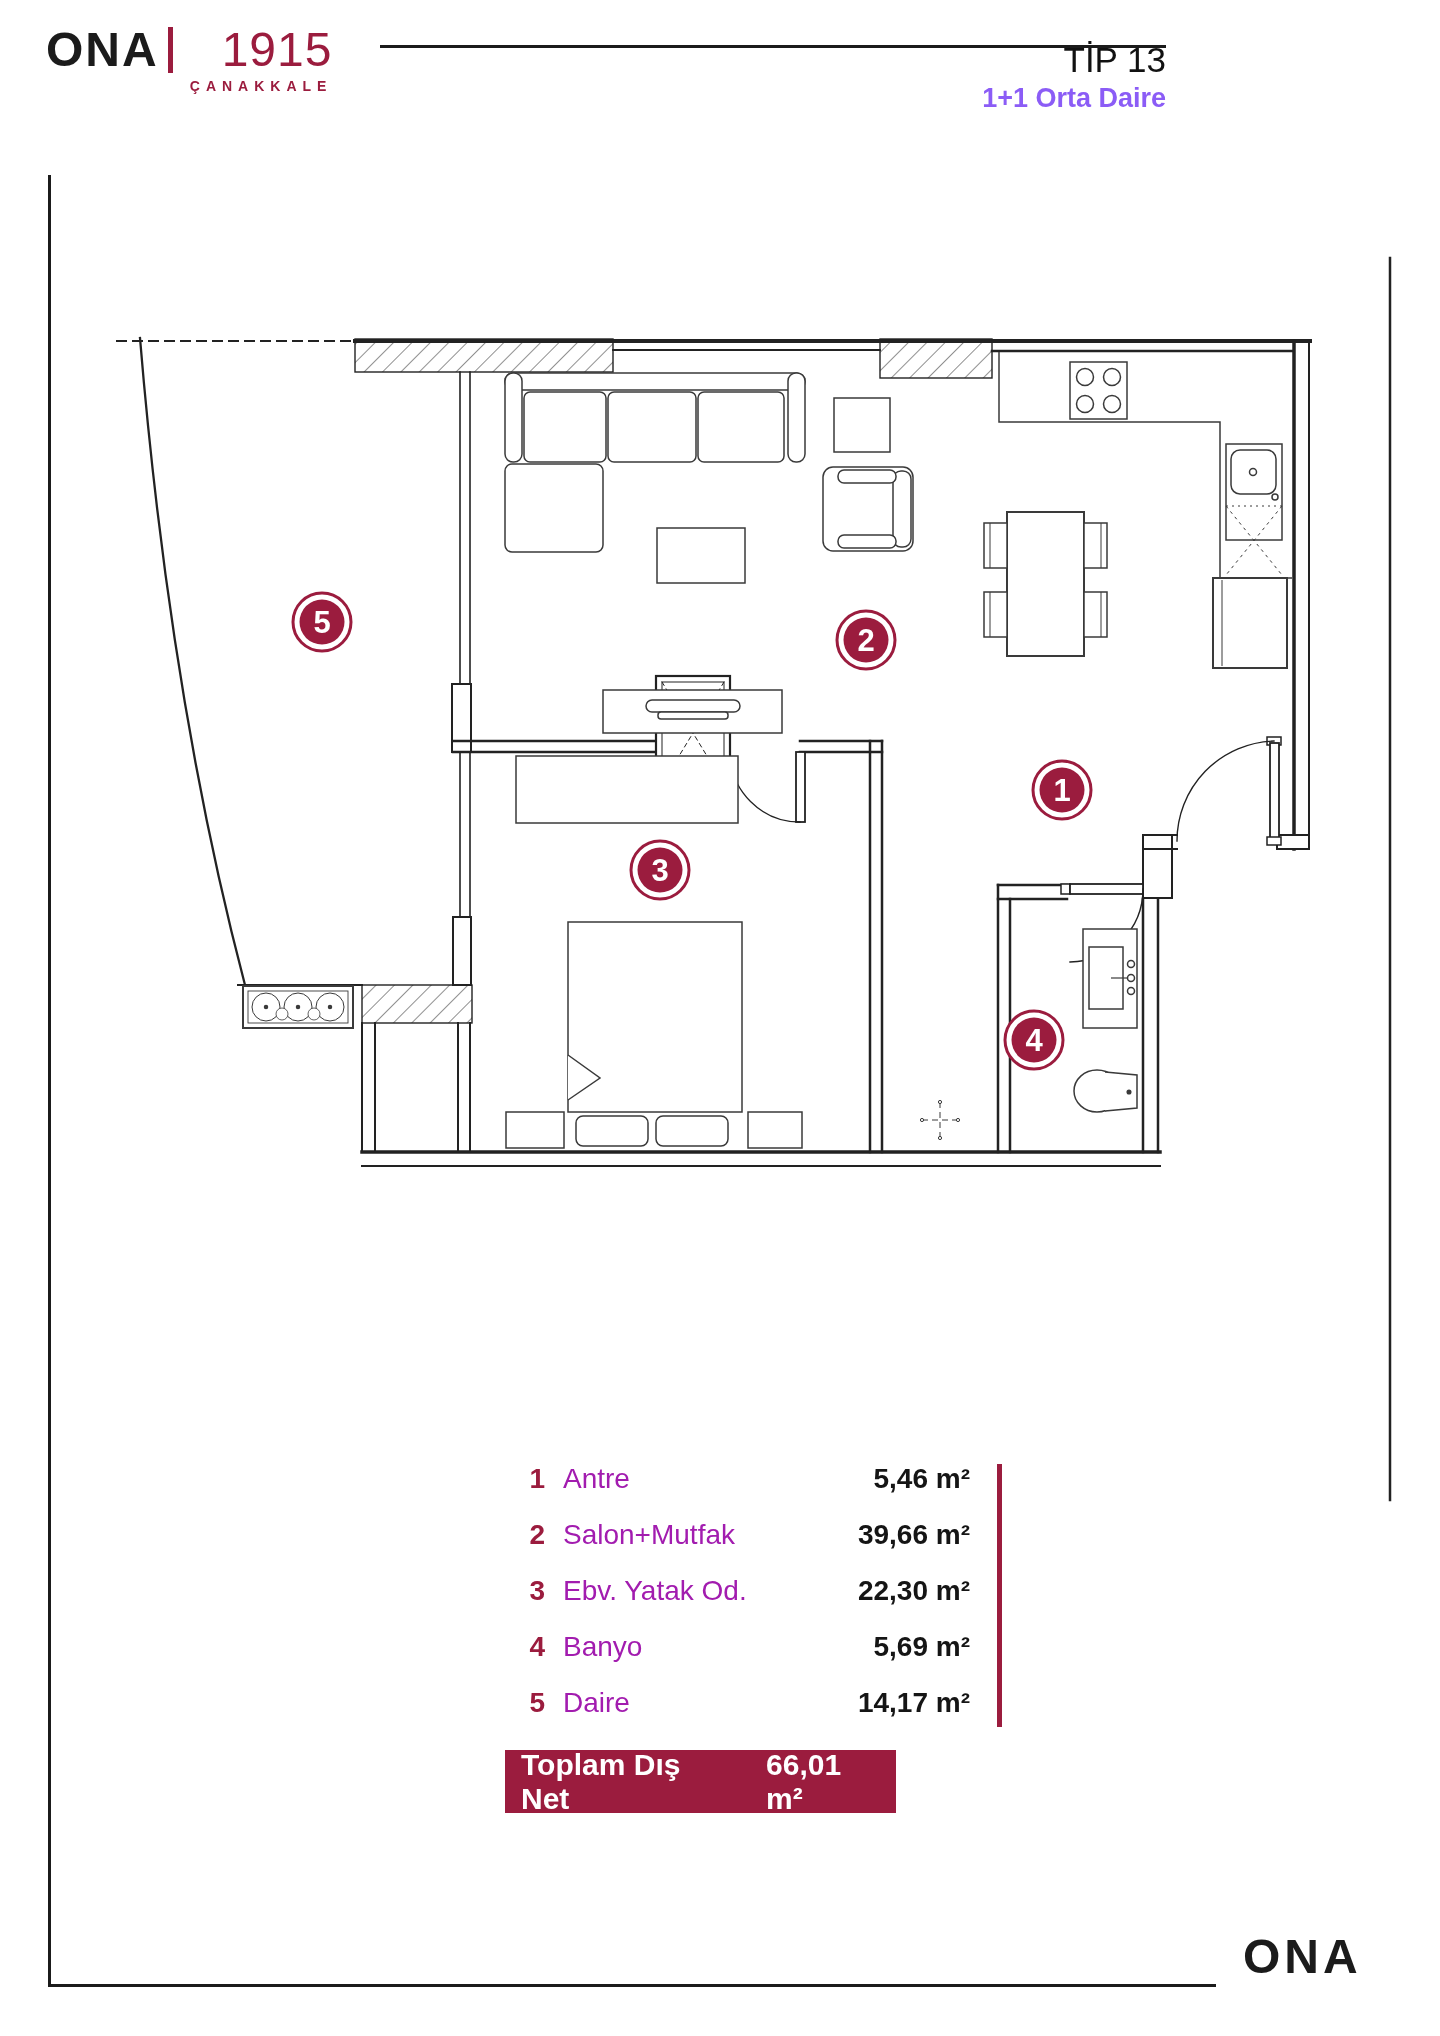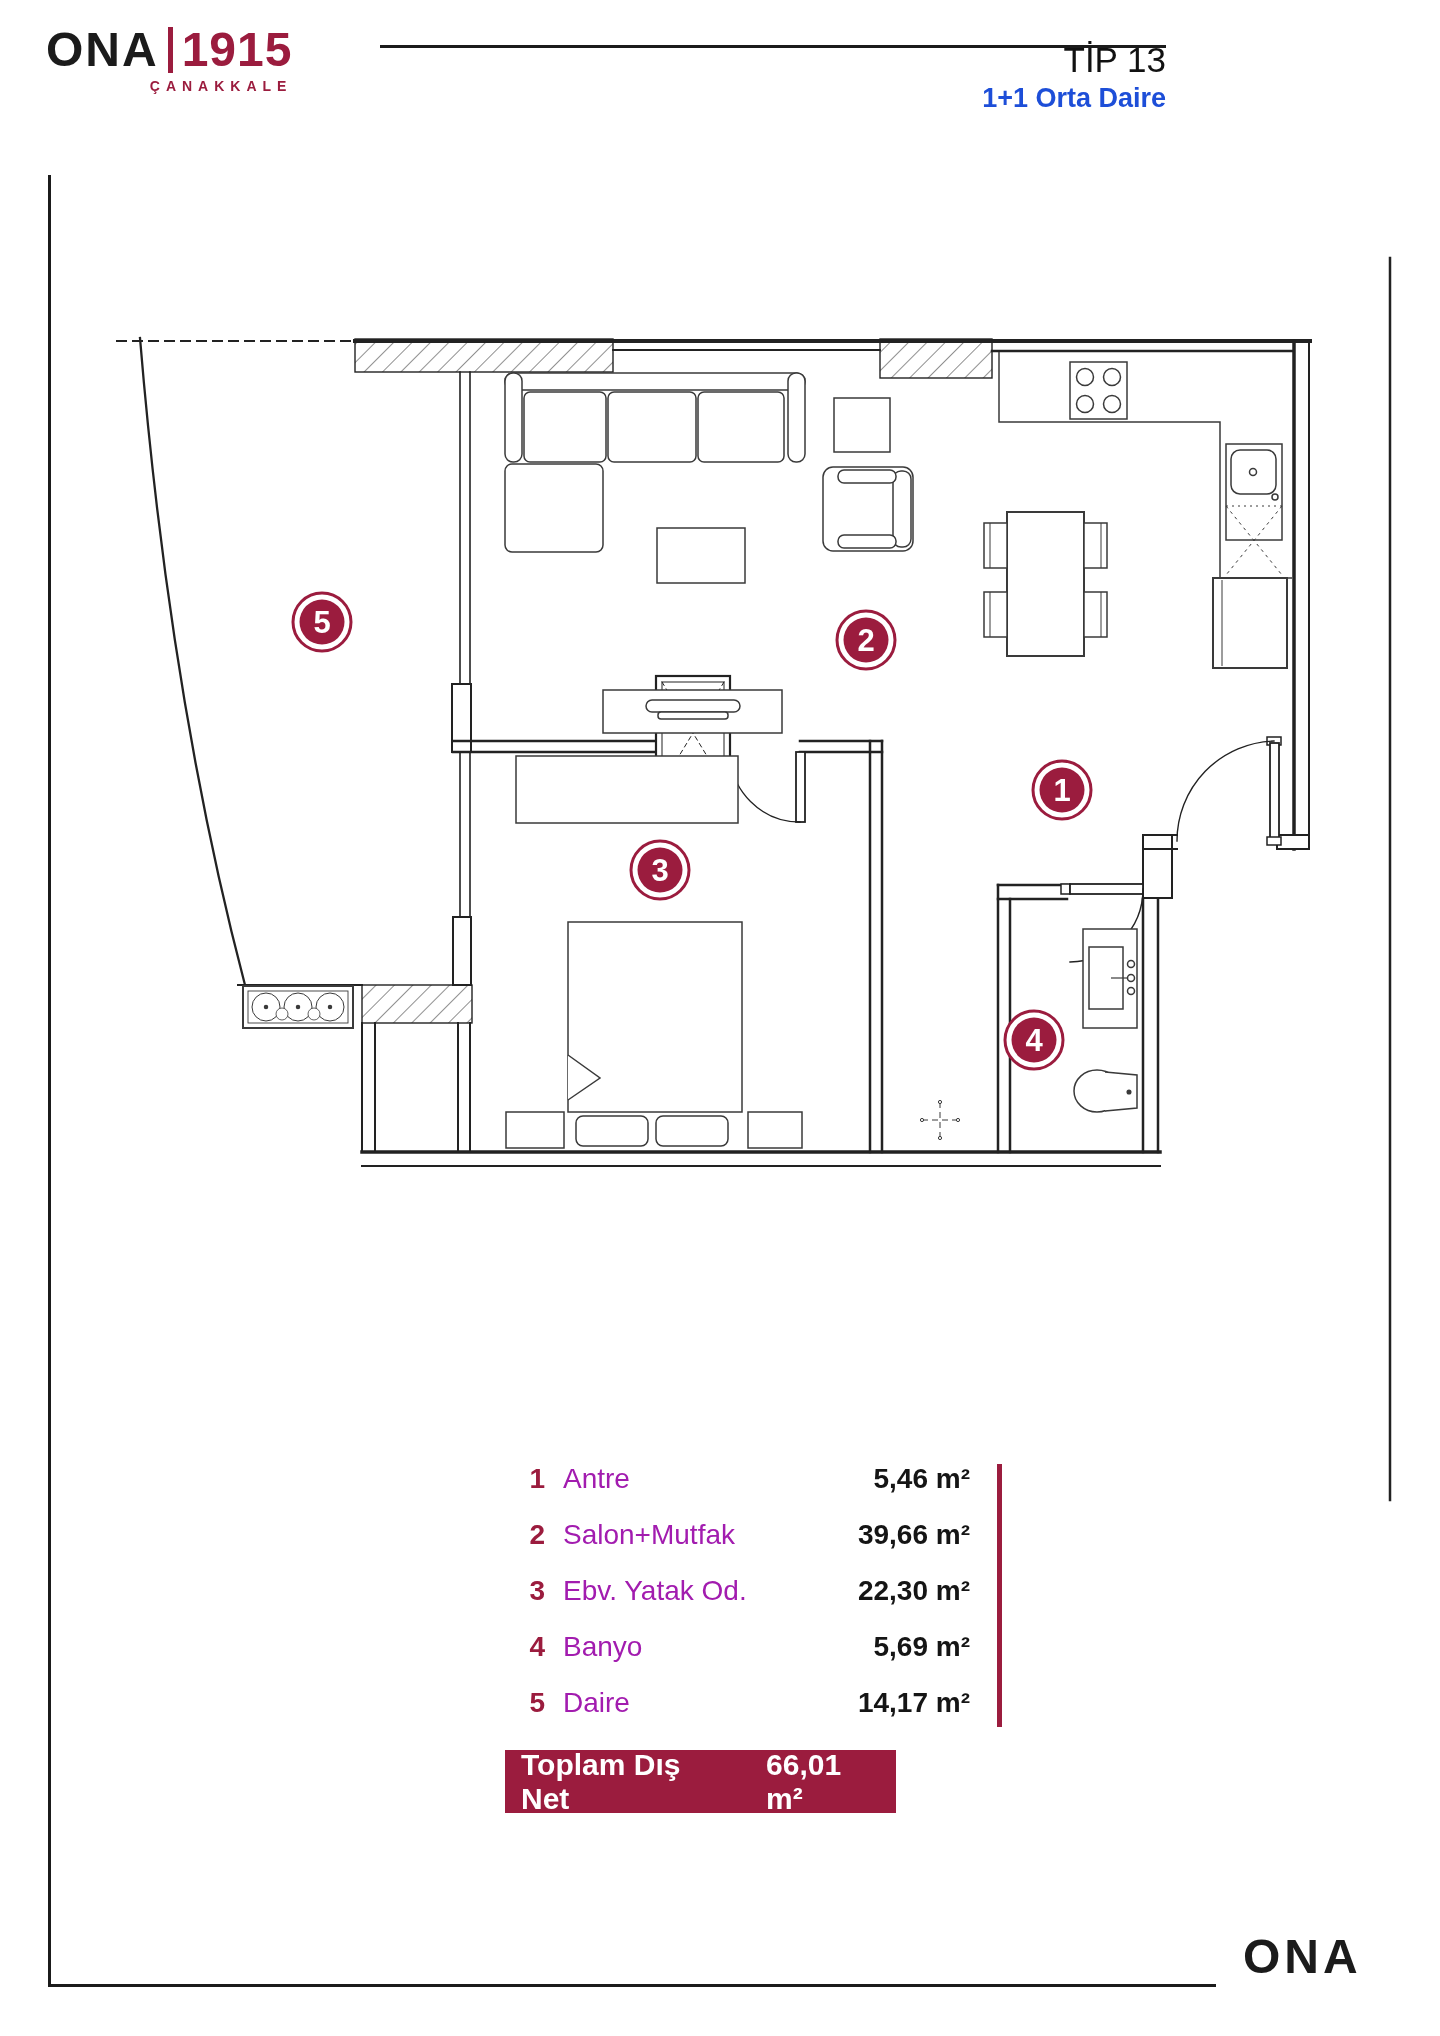--- a/index.html
+++ b/index.html
@@ -7,27 +7,27 @@
   .page{
     position:relative; width:1440px; height:2036px; background:#ffffff;
     font-family:"Liberation Sans", sans-serif; color:var(--ink);
     margin:0 auto; overflow:hidden;
   }
   
   .logo{position:absolute; left:46px; top:26px;}
   .logo-row{display:flex; align-items:center; gap:9px;}
   .logo-ona{font-size:48px; font-weight:700; letter-spacing:2px; color:var(--ink); line-height:1;}
   .logo-divider{width:5px; height:46px; background:var(--maroon);}
-  .logo-year{font-size:48px; font-weight:700; color:var(--maroon); line-height:1; letter-spacing:1px;}
+  .logo-year{font-size:48px; font-weight:400; color:var(--maroon); line-height:1; letter-spacing:1px;margin-left:40px;}
   .logo-city{margin-top:4px; text-align:right; font-size:14px; font-weight:700;
              letter-spacing:6px; color:var(--maroon);}
   .top-rule{position:absolute; left:380px; top:45px; width:786px; height:3px; background:var(--ink);}
   .title-block{position:absolute; right:274px; top:40px; text-align:right;}
   .title-main{font-size:35px; font-weight:400; line-height:1.15; color:#111;}
-  .title-sub{font-size:27px; font-weight:600; color:#1d4ed8; margin-top:3px;}
+  .title-sub{font-size:27px; font-weight:600; color:#8b5cf6; margin-top:3px;}
   
   .frame-left{position:absolute; left:48px; top:175px; width:3px; height:1812px; background:var(--ink);}
   .frame-bottom{position:absolute; left:48px; top:1984px; width:1168px; height:3px; background:var(--ink);}
   
   .plan{position:absolute; left:0; top:0;}
   
   .legend{position:absolute; left:505px; top:1462px; width:465px;}
   .legend-row{display:flex; align-items:baseline; font-size:28px; line-height:34px; margin-bottom:22px;}
   .legend-num{width:40px; text-align:right; font-weight:700; color:var(--maroon);}
   .legend-label{margin-left:18px; flex:1; color:#a21caf;}

